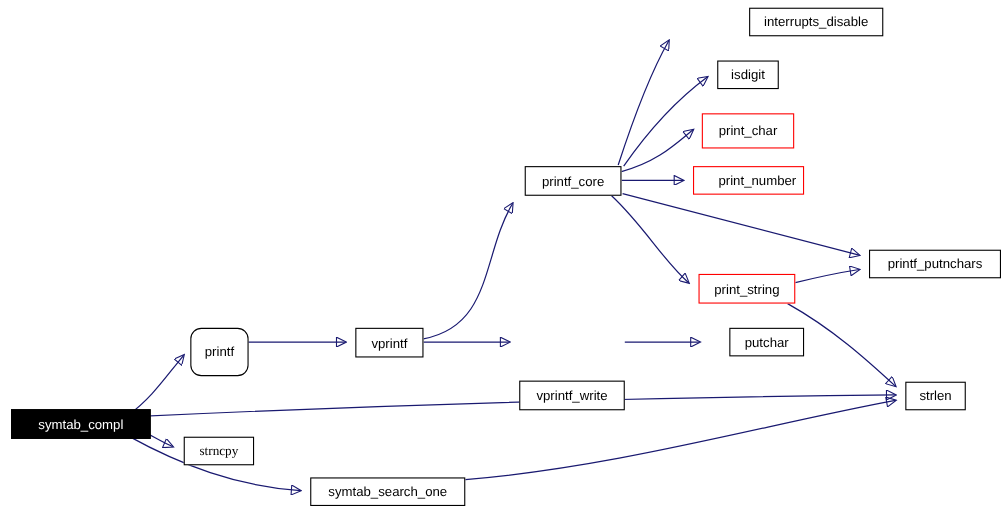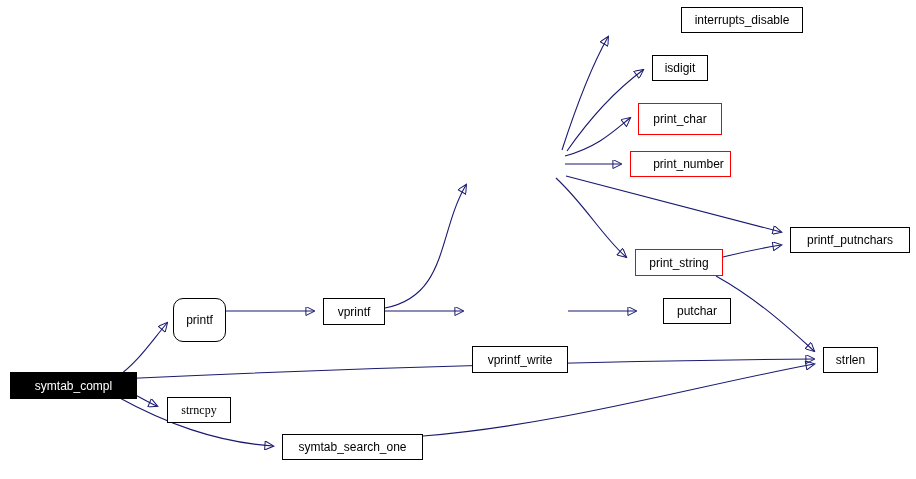--- a/index.html
+++ b/index.html
@@ -107,20 +107,23 @@
   </div>
   <div class="node n-vprintf">
     <span>vprintf</span>
   </div>
   <div class="node n-vprintf_write">
     <span>vprintf_write</span>
   </div>
   <div class="node n-putchar">
     <span>putchar</span>
   </div>
+  <div class="node n-printf_core">
+    <span>printf_core</span>
+  </div>
   <div class="node n-interrupts_disable">
     <span>interrupts_disable</span>
   </div>
   <div class="node n-isdigit">
     <span>isdigit</span>
   </div>
   <div class="node highlight n-print_char">
     <span>print_char</span>
   </div>
   <div class="node highlight n-print_number">

